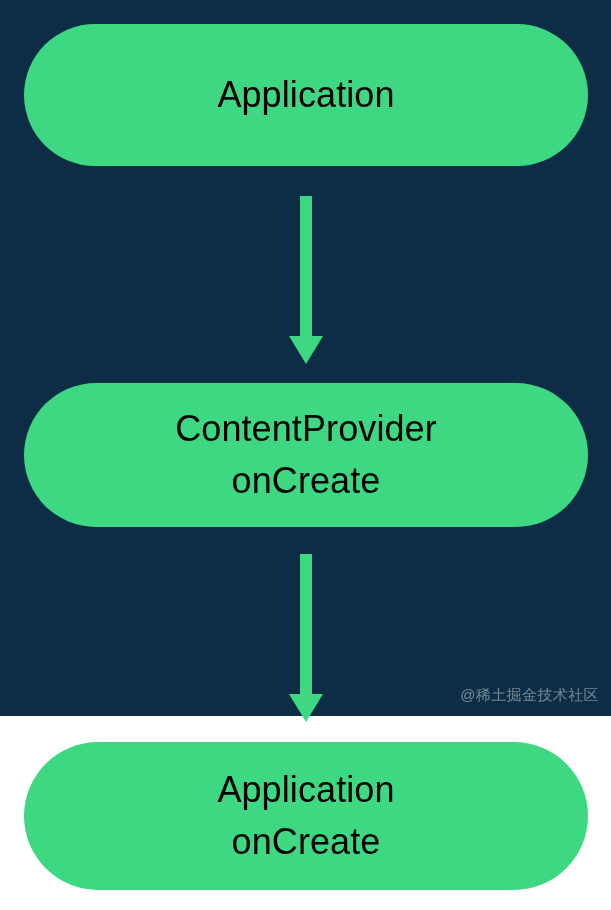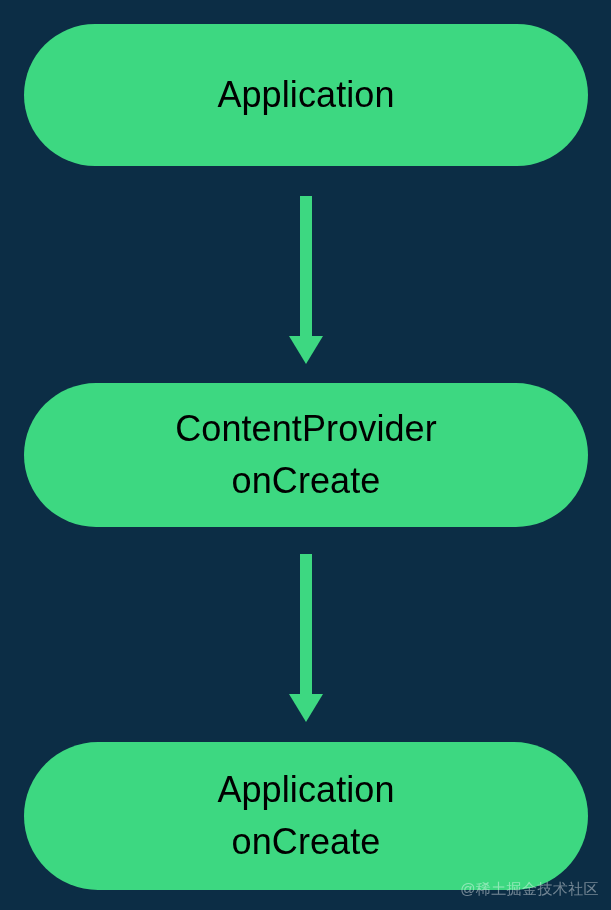--- a/index.html
+++ b/index.html
@@ -9,21 +9,21 @@
   }
   body {
     width: 611px;
     height: 910px;
     overflow: hidden;
     font-family: "Liberation Sans", sans-serif;
   }
   #flow-canvas {
     position: relative;
     width: 611px;
-    height: 910px;
+    height: 716px;
     background: #0C2D45;
     box-sizing: border-box;
   }
   .flow-node {
     position: absolute;
     left: 24px;
     width: 564px;
     background: #3DD881;
     border-radius: 9999px;
     display: flex;

